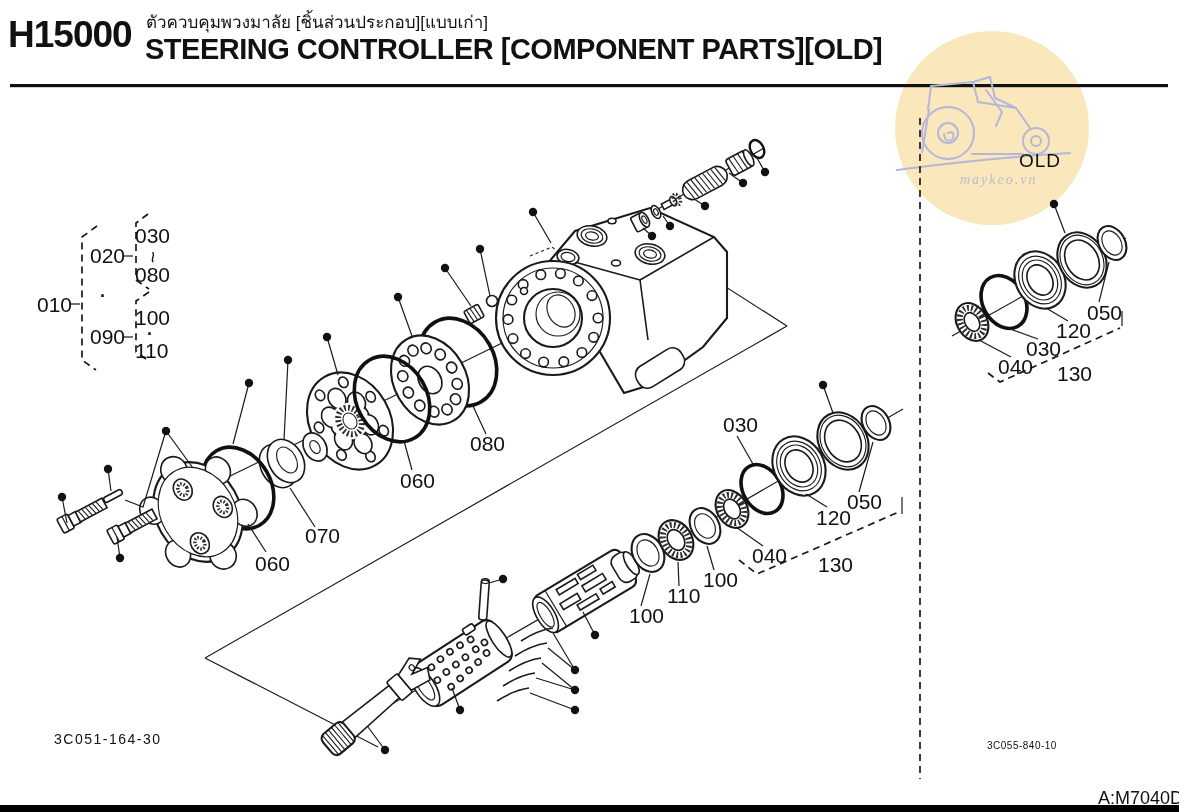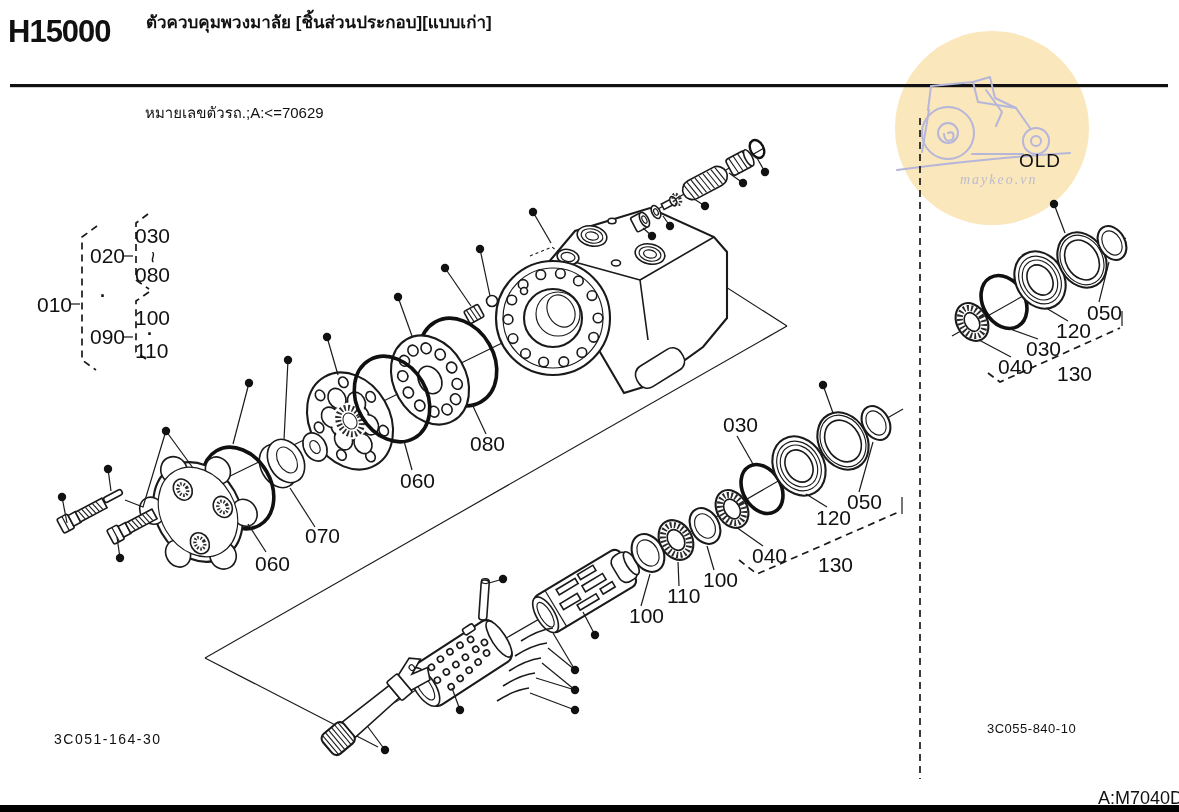--- a/index.html
+++ b/index.html
@@ -1,24 +1,24 @@
 <!DOCTYPE html>
 <html><head>
 <meta charset="utf-8">
 <style>
   html,body{margin:0;padding:0;background:#e8e8e8}
   .page{position:relative;width:1179px;height:812px;background:#fff;overflow:hidden;
         font-family:"Liberation Sans",sans-serif;color:#111}
   .page svg{position:absolute;left:0;top:0}
-  .hdr-code{position:absolute;left:8px;top:14px;font-size:31px;font-weight:bold;letter-spacing:-1px}
-  .hdr-thai{position:absolute;left:146px;top:8px;font-size:17px;font-weight:bold;white-space:nowrap}
+  .hdr-code{position:absolute;left:8px;top:14px;font-size:37px;font-weight:bold;letter-spacing:-1px}
+  .hdr-thai{position:absolute;left:146px;top:8px;font-size:17px;font-weight:normal;white-space:nowrap}
   .hdr-en{position:absolute;left:145px;top:33px;font-size:29px;font-weight:bold;letter-spacing:-.5px;white-space:nowrap}
   .serial{position:absolute;left:145px;top:101px;font-size:15px}
   .code-l{position:absolute;left:54px;top:731px;font-size:14px;letter-spacing:1.5px}
-  .code-r{position:absolute;left:987px;top:721px;font-size:13px;letter-spacing:.5px}
+  .code-r{position:absolute;left:987px;top:740px;font-size:10px;letter-spacing:.5px}
   .model{position:absolute;left:1098px;top:788px;font-size:18px}
   .bottombar{position:absolute;left:0;top:805px;width:1179px;height:7px;background:#000}
 
   
   .ln{stroke:#1a1a1a;stroke-width:1.6;fill:none}
   .thin{stroke:#1a1a1a;stroke-width:1.15;fill:none}
   .fw{fill:#fff;stroke:#1a1a1a;stroke-width:1.6}
   .fw2{fill:#fff;stroke:#1a1a1a;stroke-width:2.1}
   .bold-ring{fill:none;stroke:#101010;stroke-width:3.6}
   .dash{stroke:#1a1a1a;stroke-width:1.7;fill:none;stroke-dasharray:7 5}
@@ -538,18 +538,18 @@
     <text class="lbl" x="1026" y="356">030</text>
     <text class="lbl" x="1056" y="338">120</text>
     <text class="lbl" x="1087" y="320">050</text>
     <text class="lbl" x="1057" y="381">130</text>
     <text class="lbl-old" x="1019" y="167">OLD</text>
   </g>
 </svg>
 
   <div class="hdr-code">H15000</div>
   <div class="hdr-thai">ตัวควบคุมพวงมาลัย [ชิ้นส่วนประกอบ][แบบเก่า]</div>
-  <div class="serial">หมายเลขตัวรถ.;A:&lt;=70629</div>
+  <div class="hdr-en">STEERING CONTROLLER [COMPONENT PARTS][OLD]</div>
   <div class="code-l">3C051-164-30</div>
   <div class="code-r">3C055-840-10</div>
   <div class="model">A:M7040DT</div>
   <div class="bottombar"></div>
 </div>
 
 </body></html>

